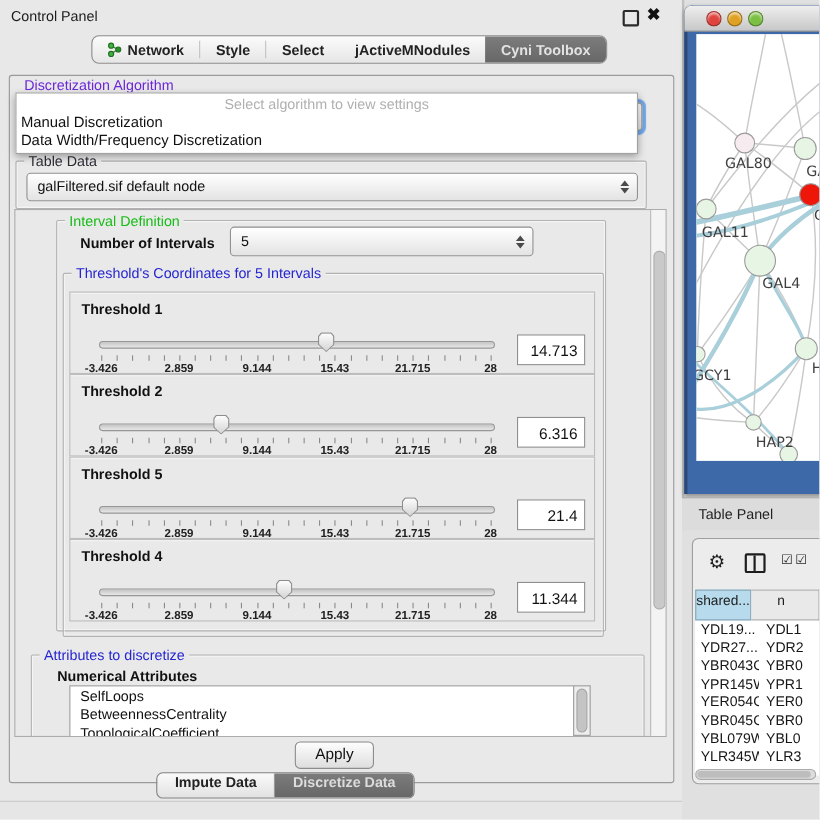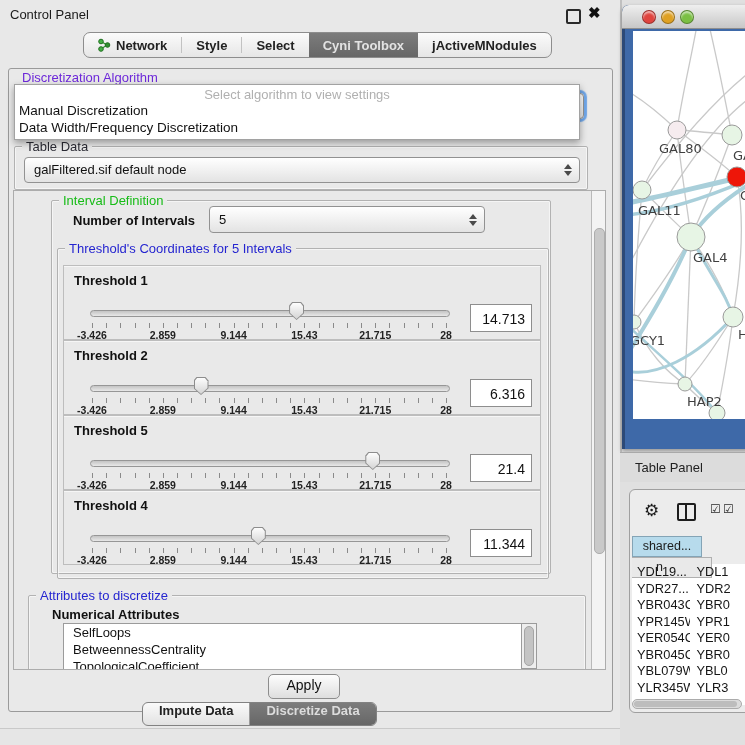--- a/index.html
+++ b/index.html
@@ -88,21 +88,21 @@
 
   .tp-bar{left:620px;top:452px;width:125px;height:30px;background:#DCDCDC;border-top:1px solid #a9a9a9;}
   .tp-title{left:635px;top:460px;font-size:13px;color:#222;}
   .tp-content{left:620px;top:482px;width:125px;height:263px;background:#E0E0E0;}
   .tp-panel{left:629px;top:489px;width:140px;height:222px;background:#ECECEC;border:1px solid #9f9f9f;border-radius:6px;}
   .gear{left:644px;top:500px;font-size:17px;color:#1d1d1d;}
   .split-icon{left:677px;top:503px;width:15px;height:14px;border:2px solid #1d1d1d;border-radius:2px;}
   .split-icon:after{content:"";position:absolute;left:6px;top:0;width:2px;height:14px;background:#1d1d1d;}
   .chk{font-size:12px;color:#2a2a2a;top:502px;}
   .tp-table{left:632px;top:536px;width:113px;}
-  .tp-hrow{display:flex;height:28px;flex-direction:column;}
+  .tp-hrow{display:flex;height:28px;}
   .tp-h1{width:70px;background:#B7DBEC;border:1px solid #84A4B6;box-sizing:border-box;font-size:12.5px;color:#1c1c1c;text-align:center;line-height:19px;}
   .tp-h2{width:80px;background:#E9E9E9;border:1px solid #b0b0b0;border-left:none;box-sizing:border-box;font-size:12.5px;color:#1c1c1c;line-height:19px;padding-left:24px;}
   .tp-rows{height:141px;overflow:hidden;background:#fff;}
   .tp-row{display:flex;height:16.5px;line-height:16.5px;font-size:12.8px;color:#161616;}
   .tp-c1{width:66px;padding-left:5px;white-space:nowrap;overflow:hidden;}
   .tp-c2{width:60px;padding-left:6px;white-space:nowrap;overflow:hidden;}
   .tp-hscroll{left:632px;top:699px;width:110px;height:10px;background:#dcdcdc;border:1px solid #ababab;border-radius:5px;box-sizing:border-box;}
   .tp-hscroll .th{position:absolute;left:1px;top:1px;width:103px;height:6px;background:#bdbdbd;border-radius:4px;}
   .vline{left:620px;top:0;width:2px;height:452px;background:#9a9a9a;opacity:.45;}
 
@@ -131,25 +131,25 @@
       <span>Network</span>
     </div>
     <div class="tabdiv"></div>
     <div class="tab">
         <span>Style</span>
       </div>
     <div class="tabdiv"></div>
     <div class="tab">
         <span>Select</span>
       </div>
+    <div class="tab">
+        <span>jActiveMNodules</span>
+      </div>
     <div class="tab sel">
         <span>Cyni Toolbox</span>
-      </div>
-    <div class="tab">
-        <span>jActiveMNodules</span>
       </div>
   </div>
 
   <div class="abs outer-panel"></div>
 
   <div class="abs dim-legend">Discretization Algorithm</div>
   <div class="abs combo focus-combo"></div>
 
   <div class="abs popup">
     <div class="hint">Select algorithm to view settings</div>

